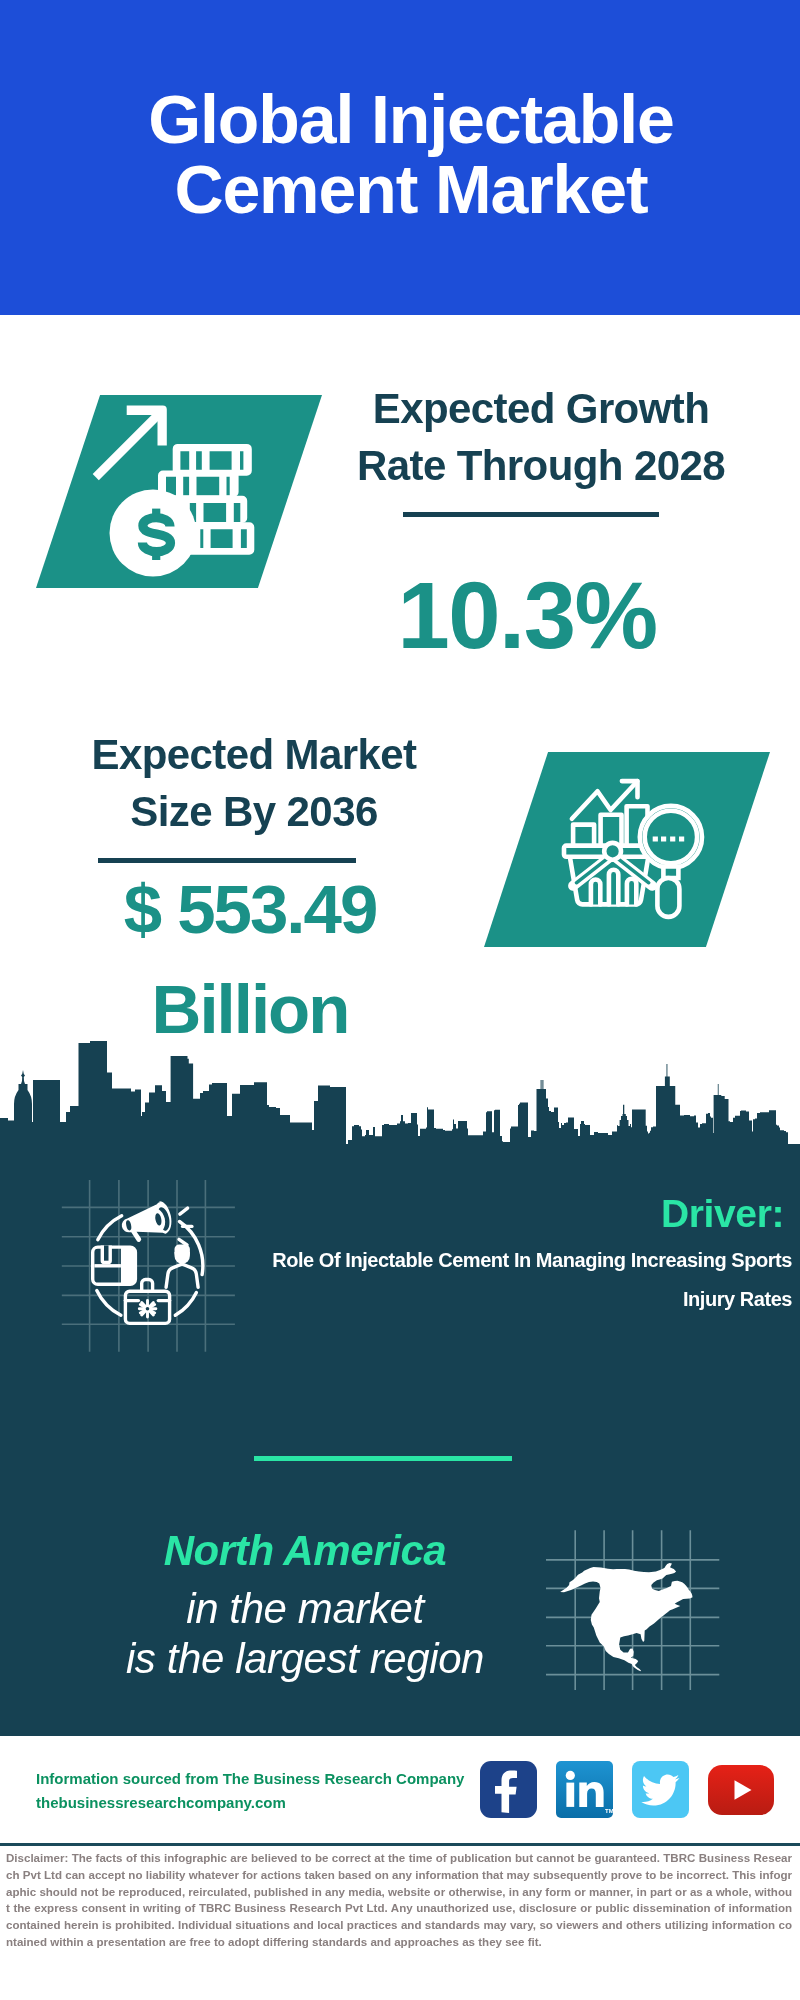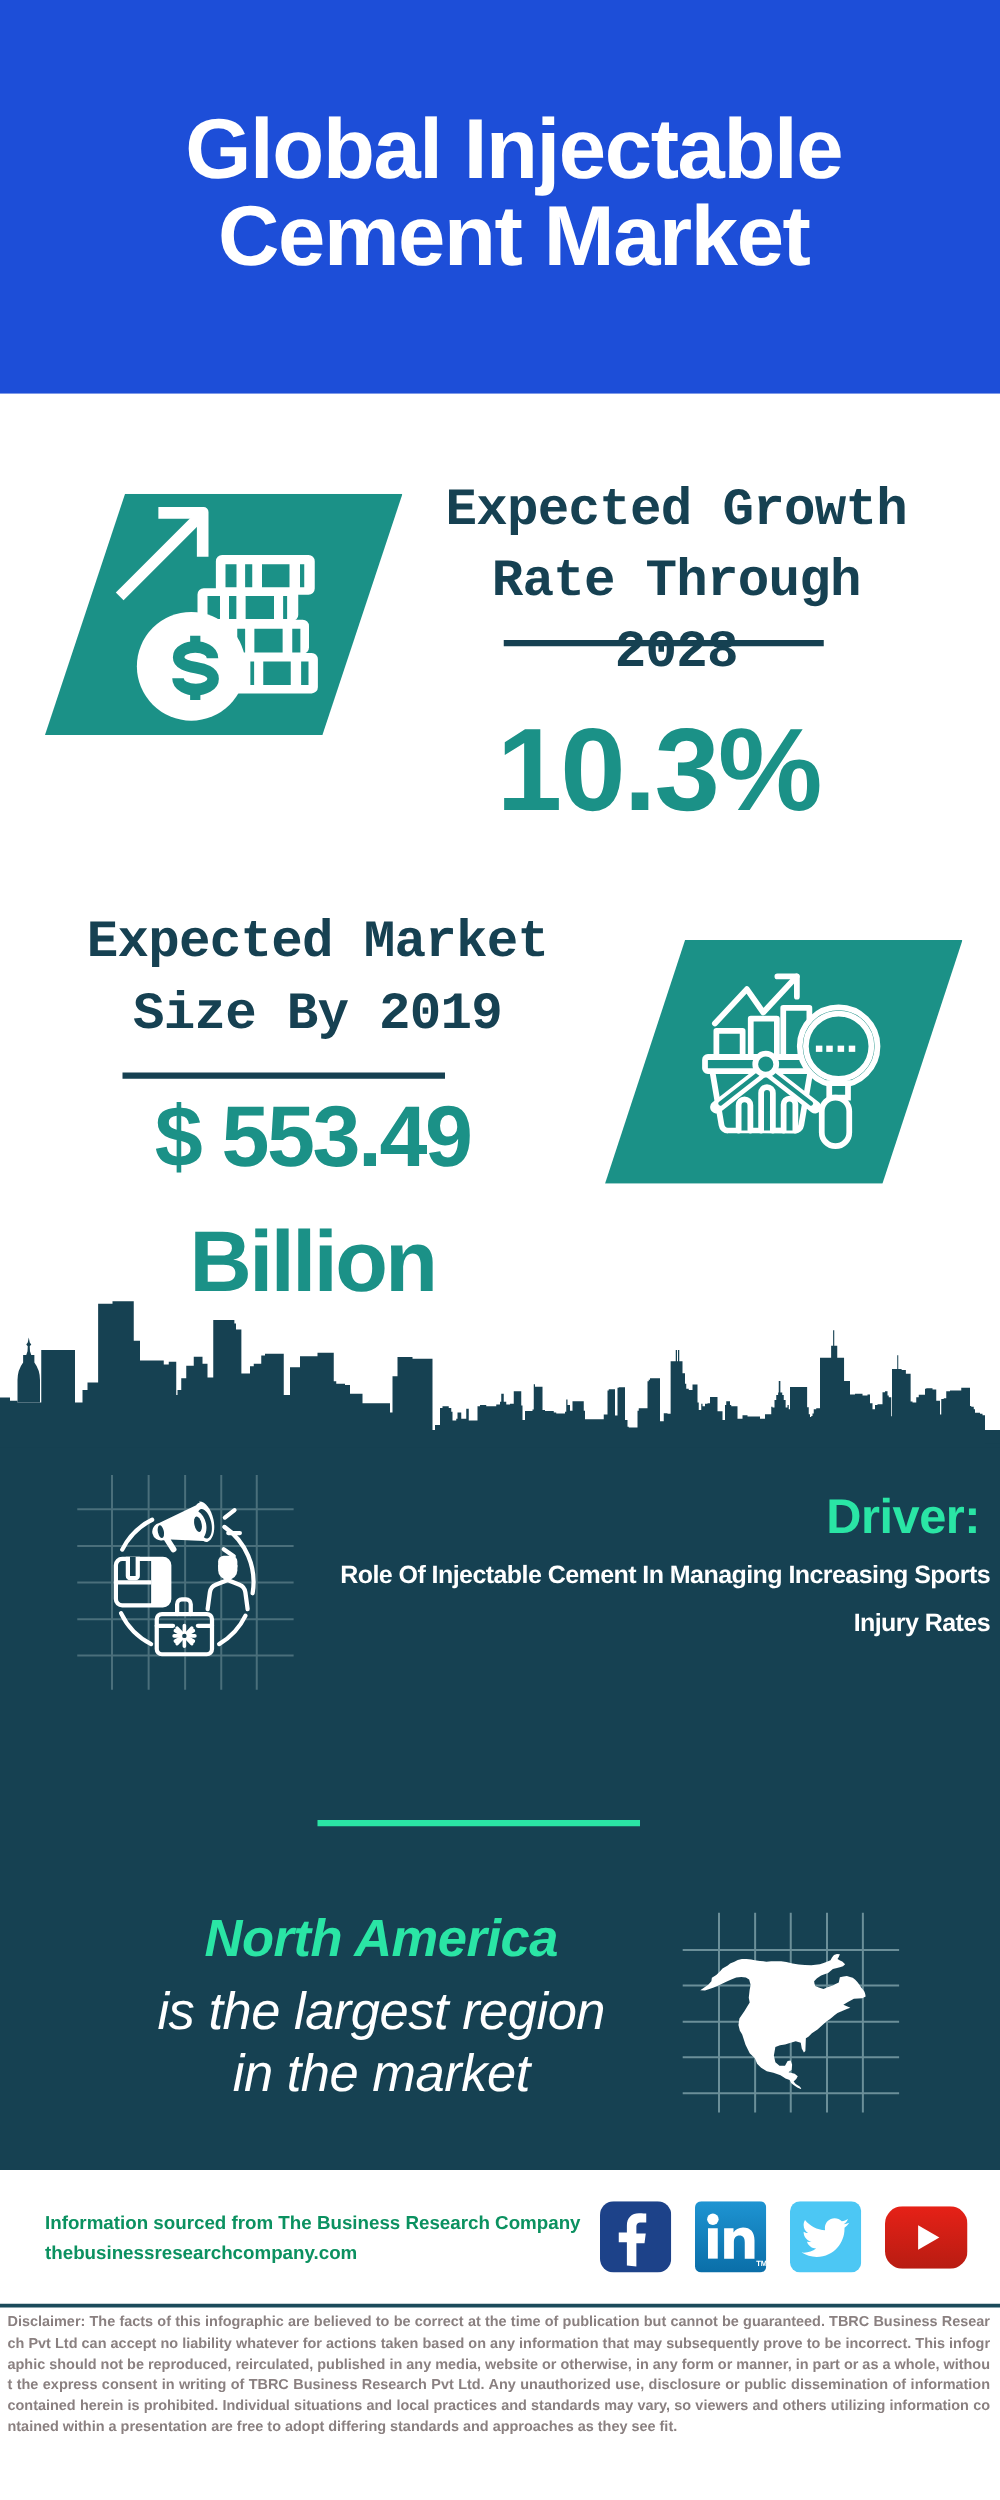--- a/index.html
+++ b/index.html
@@ -18,21 +18,21 @@
 .para{position:absolute;background:#1b9187;
   -webkit-clip-path:polygon(22.4% 0,100% 0,77.6% 100%,0 100%);clip-path:polygon(22.4% 0,100% 0,77.6% 100%,0 100%);}
 .para1{left:36px;top:395px;width:286px;height:193px;}
 .para2{left:484px;top:752px;width:286px;height:195px;}
 
 .icon1{position:absolute;left:92px;top:398px;width:180px;height:182px;}
 .icon2{position:absolute;left:560px;top:770px;width:150px;height:150px;}
 
 
 .statblk{position:absolute;text-align:center;}
-.stat-label{position:absolute;color:#164152;font-weight:bold;font-size:42px;line-height:57px;letter-spacing:-0.6px;width:100%;text-align:center;font-family:Liberation Mono, monospace;}
+.stat-label{position:absolute;color:#164152;font-weight:bold;font-size:42px;line-height:57px;letter-spacing:-0.6px;width:100%;text-align:center;}
 .stat-rule{position:absolute;background:#164152;height:4.5px;}
 .stat-value{position:absolute;color:#1b9187;font-weight:bold;letter-spacing:-1.5px;width:100%;text-align:center;}
 
 .blk1{left:341px;top:0;width:400px;}
 .blk1 .stat-label{top:380px;}
 .blk1 .stat-rule{left:62px;top:512px;width:256px;}
 .blk1 .stat-value{top:569px;font-size:94px;line-height:94px;left:-14px;}
 
 .blk2{left:54px;top:0;width:400px;}
 .blk2 .stat-label{top:726px;}
@@ -158,21 +158,21 @@
     <g fill="#ffffff" stroke="none">
       <rect x="92.7" y="66.5" width="5.2" height="5"></rect>
       <rect x="101" y="66.5" width="5.2" height="5"></rect>
       <rect x="110.1" y="66.5" width="5.2" height="5"></rect>
       <rect x="119" y="66.5" width="5.2" height="5"></rect>
     </g>
   </svg>
   <div class="statblk blk2" data-name="stat2-block">
     <div class="stat-label" data-name="stat2-label">
       <div data-name="stat2-label-line1">Expected Market</div>
-      <div data-name="stat2-label-line2">Size By 2019</div>
+      <div data-name="stat2-label-line2">Size By 2036</div>
     </div>
     <div class="stat-rule" data-name="stat2-rule"></div>
     <div class="stat-value" data-name="stat2-value">
       <div data-name="stat2-value-line1">$ 553.49</div>
       <div data-name="stat2-value-line2">Billion</div>
     </div>
   </div>
 
   <div class="dark" data-name="dark-body"></div>
 
@@ -240,22 +240,22 @@
   <svg class="region-map" viewBox="0 0 180 180" data-name="north-america-map-icon">
     <g stroke="#6b8f99" stroke-width="1.6" fill="none" data-name="map-grid">
       <path d="M29.2 20.2 V192.9 M58.1 20.2 V192.9 M86.6 20.2 V192.9 M115.6 20.2 V192.9 M144.3 20.2 V192.9"></path>
       <path d="M-0.1 49.9 H173.3 M-0.1 78.4 H173.3 M-0.1 107.4 H173.3 M-0.1 135.8 H173.3 M-0.1 164.6 H173.3"></path>
     </g>
     <path fill="#ffffff" data-name="north-america-silhouette" d="M14.2 82.1 L20.6 77.8 L23.1 75 L23.5 72.2 L27 70 L30.1 67 L32 64.7 L36.2 62.4 L38.1 60.8 L41.5 59.3 L44.2 57.9 L47.5 57.1 L51.2 57.2 L55 57.6 L57.8 58.1 L62 58.7 L67.1 59.3 L71 59 L74.6 58.9 L79 59 L83.1 59.5 L88 60.8 L93 61.6 L97.8 61.9 L103 62.2 L109.9 61.4 L114 60 L118.4 58.1 L119.6 56 L121.2 53.9 L123.5 53.1 L125.9 53.4 L125 55.6 L124 57.2 L126 58.3 L127.8 59.1 L130.1 61.4 L128.4 62.9 L125.9 63.7 L122.8 64.5 L120.3 65.1 L118.4 66.8 L116.5 68.4 L113.6 69.4 L110.9 70.3 L107.6 72.5 L105.3 75 L105.6 77 L106.2 78.7 L109 80 L112.8 81.1 L116.5 79.6 L120.3 78.3 L122.8 77 L125 75.9 L125.5 73.6 L125.9 71.7 L128.8 71.1 L131.5 70.8 L134 71.5 L136.2 72.2 L138.2 73.8 L139.9 75.5 L141.4 77.6 L142.8 79.7 L144.3 81.5 L145.6 83.4 L146.2 85.3 L146.5 87.2 L145 88 L143.7 88.6 L140.5 88.8 L137.1 89 L135.3 89.9 L133.4 90.9 L131 92.3 L128.7 93.7 L131.5 94.9 L134.3 96.1 L132 97 L129.6 98 L126.8 99.2 L124 100.3 L121.6 102.2 L119.3 104.1 L117.5 105.5 L115.6 106.8 L113.1 109 L108 113.5 L103.5 116.5 L100.7 119.3 L98.7 120.6 L98.3 130.7 L97.1 131.9 L95.4 128.7 L94.6 124.2 L90.6 123 L86.5 124.2 L82 125.5 L78 126.2 L74.3 127.5 L73.1 134.4 L74.3 139.7 L77.6 142.5 L82 142.5 L84.1 138.8 L86.5 138.4 L87.7 141.7 L87.3 145.75 L84.9 147.8 L89.75 149 L92.2 151 L91 153.1 L88.9 155.1 L90.6 157.1 L93.8 159.2 L95 160.8 L94.6 161.2 L91.8 160 L88.9 157.9 L86.9 156.3 L85.7 153.9 L82.4 152.7 L78.4 150.2 L72.7 148.2 L67.4 147 L62.9 144.1 L59.7 140.9 L57.9 136.6 L53.75 132.5 L50.4 125.75 L47.75 117.5 L45.9 114.5 L44.75 110 L45.5 104.75 L49.6 98.75 L53.75 92 L53 88.25 L53.75 81.5 L54.5 78 L53.3 73.6 L50.7 71.9 L47 71.5 L43 72 L39 73.5 L35 75.4 L30 77.8 L25 80 L18 82.3 Z"></path>
   </svg>
   <div class="region-text" data-name="region-block">
     <div class="region-title" data-name="region-title">North America</div>
     <div class="region-body" data-name="region-body">
+      <div data-name="region-body-line2">in the market</div>
       <div data-name="region-body-line1">is the largest region</div>
-      <div data-name="region-body-line2">in the market</div>
     </div>
   </div>
 
   <div class="footer" data-name="footer">
     <div class="src-text" data-name="source-credit">
       <div data-name="source-line1">Information sourced from The Business Research Company</div>
       <div data-name="source-line2">thebusinessresearchcompany.com</div>
     </div>
     <div class="social" data-name="social-links">
       <svg width="57" height="57" viewBox="0 0 57 57" data-name="facebook-icon">

